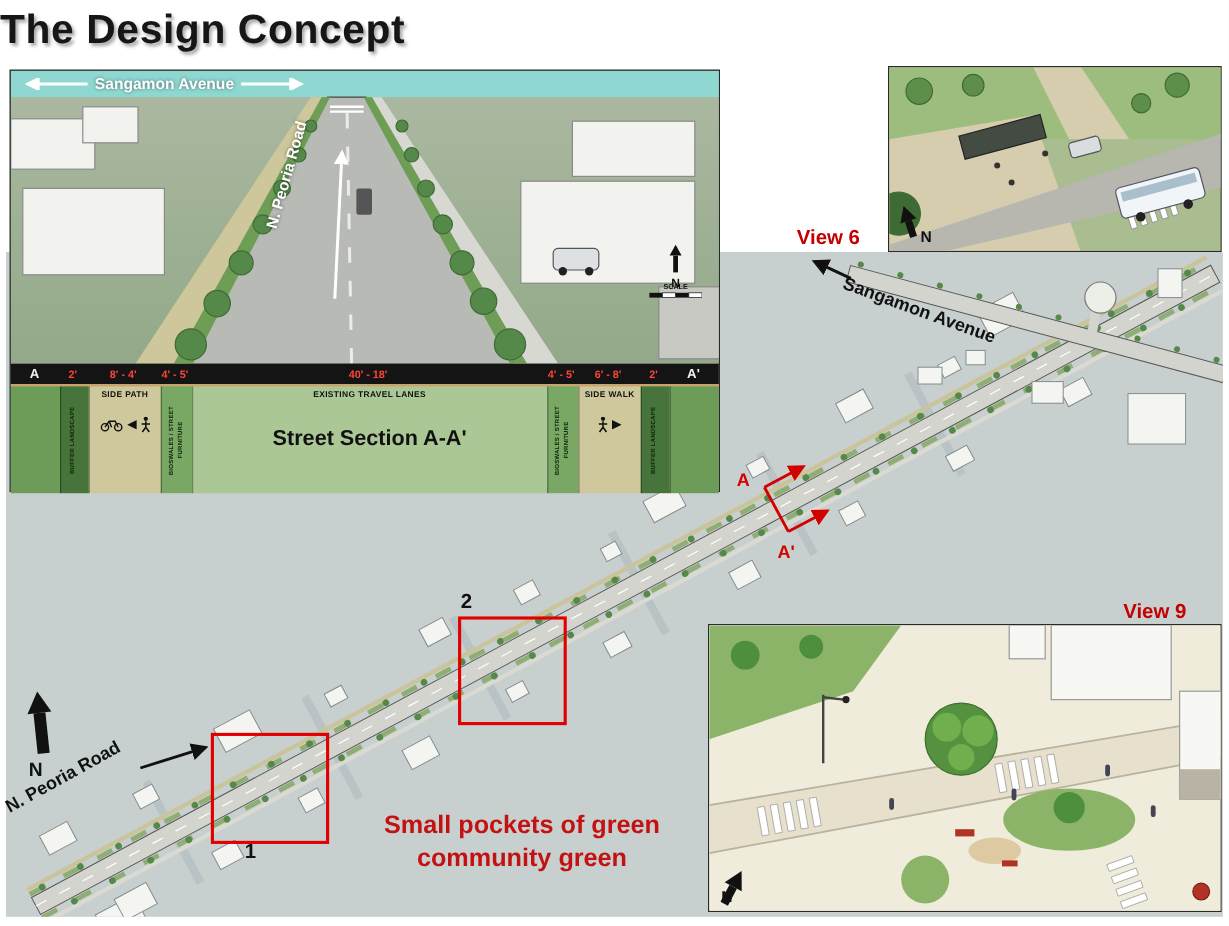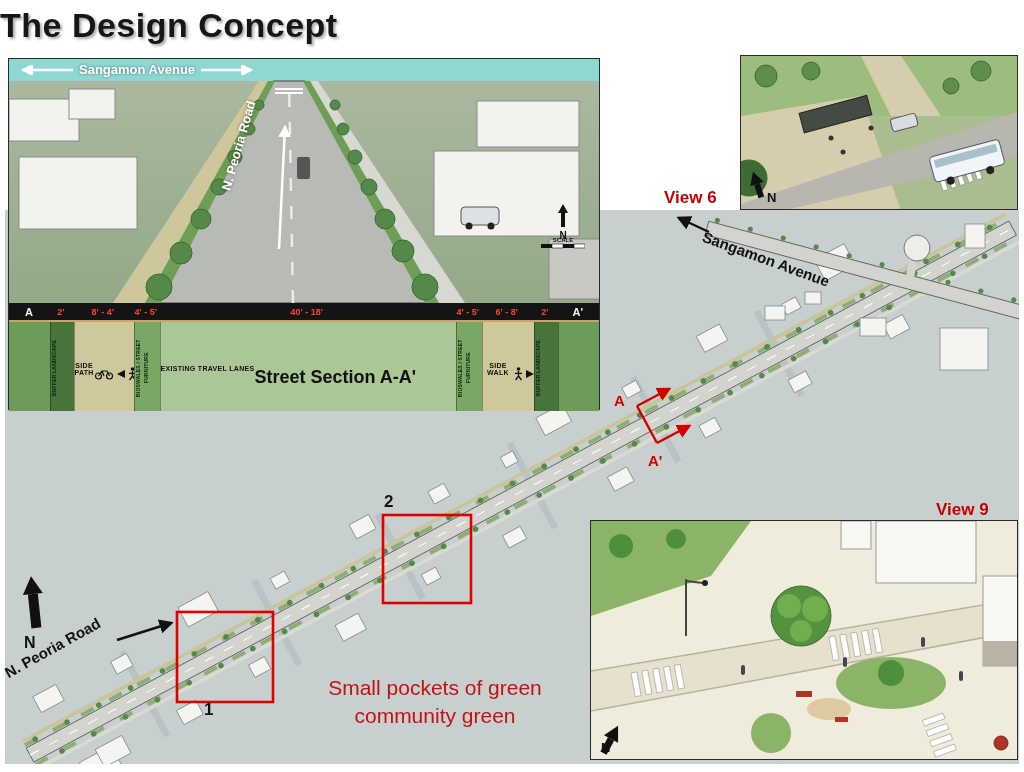--- a/index.html
+++ b/index.html
@@ -13,40 +13,40 @@
 
   
   #plan{left:5px;top:210px;width:1014px;height:554px;background:#c7cfcf;z-index:10}
   #plan svg{display:block}
 
   
   .ovl{z-index:30;pointer-events:none;white-space:nowrap}
   .view-label{font-size:17px;font-weight:800;color:#c40000}
   .marker{font-size:15px;font-weight:800;color:#d40000}
   .pocket-num{font-size:17px;font-weight:800;color:#111}
-  .caption{left:295px;top:674px;width:280px;text-align:center;font-size:21px;font-weight:400;color:#c41111;line-height:1.35}
+  .caption{left:295px;top:674px;width:280px;text-align:center;font-size:21px;font-weight:700;color:#c41111;line-height:1.35}
   .plan-street{left:706px;top:228px;font-size:15px;font-weight:800;color:#111;transform:rotate(20deg);transform-origin:0 0}
   .plan-road{left:10px;top:664px;font-size:15px;font-weight:800;color:#111;transform:rotate(-29deg);transform-origin:0 100%}
   .compass-n{font-size:16px;font-weight:800;color:#111}
 
   
   #inset-tl{left:8px;top:58px;width:592px;height:352px;border:1px solid #2a2a2a;z-index:20;background:#9fae9a}
   .persp{position:relative;width:100%;height:244px;overflow:hidden}
   .sang-wrap{position:absolute;left:6px;top:3px;display:flex;align-items:center;gap:4px;z-index:5}
   .sang-text{color:#fff;font-weight:800;font-size:13px;text-shadow:0 0 3px rgba(0,0,0,.5)}
   .persp-road-label{position:absolute;left:224px;top:118px;color:#fff;font-weight:800;font-size:13px;
     transform:rotate(-74deg);transform-origin:0 100%;text-shadow:0 0 3px rgba(0,0,0,.55);z-index:5}
   .persp-compass{position:absolute;right:28px;top:145px;z-index:5;text-align:center;color:#111;font-weight:800;font-size:10px}
   .persp-scale{position:absolute;right:14px;top:178px;z-index:5;color:#111;font-weight:700;font-size:6px;text-align:center}
 
   .dims{display:flex;width:100%;height:17px;background:#141414;align-items:center}
   .dcol{text-align:center;font-size:9px;font-weight:800;color:#ff4438;white-space:nowrap;overflow:visible}
   .dcol.mark{color:#f2f2f2;font-size:11px}
   .panels{display:flex;width:100%;height:91px;border-top:2px solid #caa36a}
-  .pcol{position:relative;border-left:1px solid rgba(0,0,0,.35);display:flex;align-items:center}
+  .pcol{position:relative;border-left:1px solid rgba(0,0,0,.35);display:flex;flex-direction:column;align-items:center}
   .pcol:first-child{border-left:none}
   .col-pad{flex:1 1 auto}
   .col-buffer{width:24px}
   .col-sidepath{width:60px}
   .col-bios{width:26px}
   .col-travel{width:296px}
   .col-walk{width:52px}
   .bg-pad{background:#6d9c59}
   .bg-buffer{background:#46743a}
   .bg-tan{background:#cfc89c}

